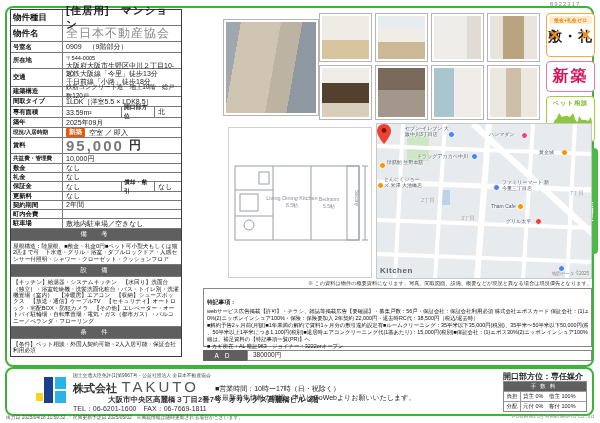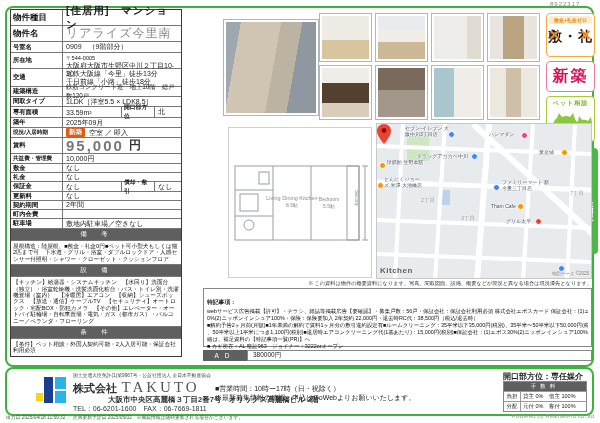--- a/index.html
+++ b/index.html
@@ -98,21 +98,21 @@
   
   .logo{position:absolute;left:36px;top:375px;width:30px;height:30px;}
   .logo div{position:absolute;}
   .lg-navy{left:8px;top:2px;width:9px;height:26px;background:#1b3f8f;}
   .lg-cyan1{left:19px;top:2px;width:11px;height:12px;background:#2ab3e8;}
   .lg-cyan2{left:19px;top:16px;width:11px;height:12px;background:#2ab3e8;}
   .lg-yellow{left:0px;top:18px;width:7px;height:8px;background:#f7d417;}
   .license{position:absolute;left:73px;top:372px;font-size:4.8px;color:#444;}
   .cname{position:absolute;left:73px;top:378px;}
   .cname .prefix{font-size:11px;font-weight:bold;color:#333;margin-top:40px;}
-  .cname .en{font-size:15px;color:#555;font-family:Liberation Serif, serif;letter-spacing:3px;}
+  .cname .en{font-size:15px;color:#555;font-family:Liberation Sans, sans-serif;letter-spacing:3px;}
   .caddr{position:absolute;left:73px;top:395px;font-size:7.5px;font-weight:bold;color:#333;margin-left:35px;}
   .ctel{position:absolute;left:73px;top:404px;font-size:7px;color:#333;}
   .bhours{position:absolute;left:215px;top:384px;font-size:7px;color:#222;}
   .bnote{position:absolute;left:215px;top:393px;font-size:7px;color:#222;}
   .dealing{position:absolute;left:503px;top:371px;font-size:8px;font-weight:bold;color:#222;}
   .fee{position:absolute;left:503px;top:381px;width:84px;border:1px solid #888;box-sizing:border-box;background:#fff;}
   .fee-head{background:#5f5f5f;color:#fff;text-align:center;font-size:5.5px;letter-spacing:4px;padding:1px 0;}
   .fee-row{display:flex;border-top:1px solid #999;}
   .fee-k{width:16px;border-right:1px solid #999;font-size:5.5px;text-align:center;padding:1px 0;}
   .fee-v{flex:1;font-size:5.5px;padding:1px 2px;}
@@ -130,21 +130,21 @@
 
   <div class="doc-id">8922317</div>
 
   <div class="ptable">
     <div class="pr" style="height:16px">
       <div class="pl pl-big">物件種目</div>
       <div class="pv v-title">[住居用]　マンション</div>
     </div>
     <div class="pr" style="height:16px">
       <div class="pl pl-big">物件名</div>
-      <div class="pv v-name">リアライズ今里南</div>
+      <div class="pv v-name">全日本不動産協会</div>
     </div>
     <div class="pr" style="height:11px">
       <div class="pl">号室名</div>
       <div class="pv">0909　（9階部分）</div>
     </div>
     <div class="pr" style="height:16px">
       <div class="pl">所在地</div>
       <div class="pv two-line">
         <span class="ln1">〒544-0005</span>
         <span class="ln2">大阪府大阪市生野区中川２丁目10-30</span>

